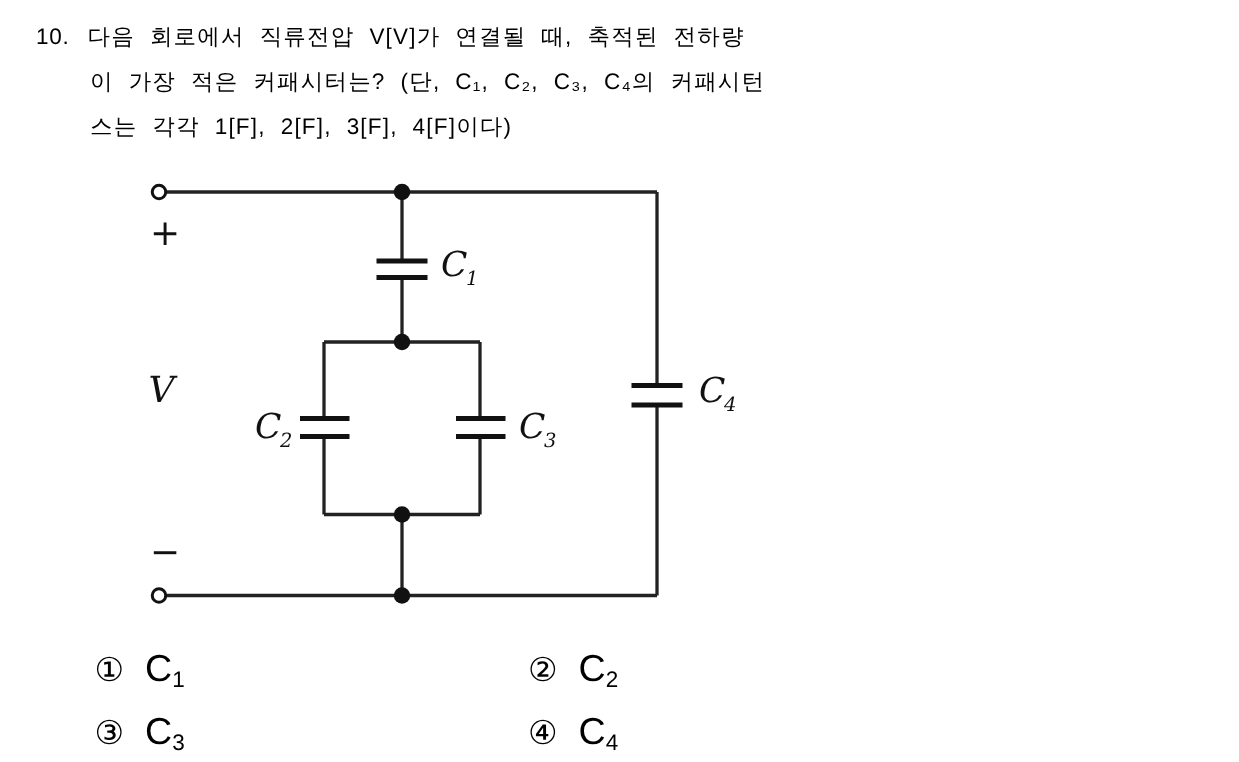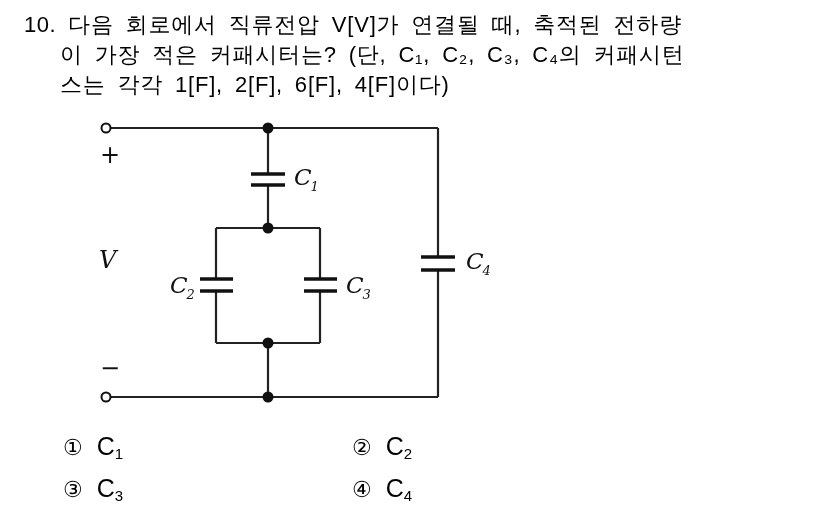--- a/index.html
+++ b/index.html
@@ -14,21 +14,21 @@
     background: #ffffff;
     font-family: "Liberation Sans", sans-serif;
     color: #000000;
     overflow: hidden;
   }
 
   
   .q-line {
     position: absolute;
     white-space: nowrap;
-    font-size: 22px;
+    font-size: 15px;
     line-height: 26px;
     letter-spacing: 0.8px;
     word-spacing: 5px;
     color: #000;
   }
   .q-line-1 { left: 24px; top: 12px; }
   .q-line-1 .q-num { margin-right: 12px; letter-spacing: 0.5px; }
   .q-line-2 { left: 60px; top: 42px; }
   .q-line-3 { left: 60px; top: 72px; }
 
@@ -93,21 +93,21 @@
 </head>
 <body>
 
 <div class="page">
 
   <div class="question">
     <div class="q-line q-line-1">
       <span class="q-num">10.</span><span>다음 회로에서 직류전압 V[V]가 연결될 때, 축적된 전하량</span>
     </div>
     <div class="q-line q-line-2">이 가장 적은 커패시터는? (단, C₁, C₂, C₃, C₄의 커패시턴</div>
-    <div class="q-line q-line-3">스는 각각 1[F], 2[F], 6[F], 4[F]이다)</div>
+    <div class="q-line q-line-3">스는 각각 1[F], 2[F], 3[F], 4[F]이다)</div>
   </div>
 
   <div>
     <svg class="circuit-svg" width="520" height="418" viewBox="0 0 520 418">
 
       <g stroke="#222222" stroke-width="2.2" fill="none">
         <line x1="111" y1="128" x2="438" y2="128"></line>
         <line x1="438" y1="128" x2="438" y2="257"></line>
         <line x1="438" y1="270" x2="438" y2="397"></line>
         <line x1="111" y1="397" x2="438" y2="397"></line>

